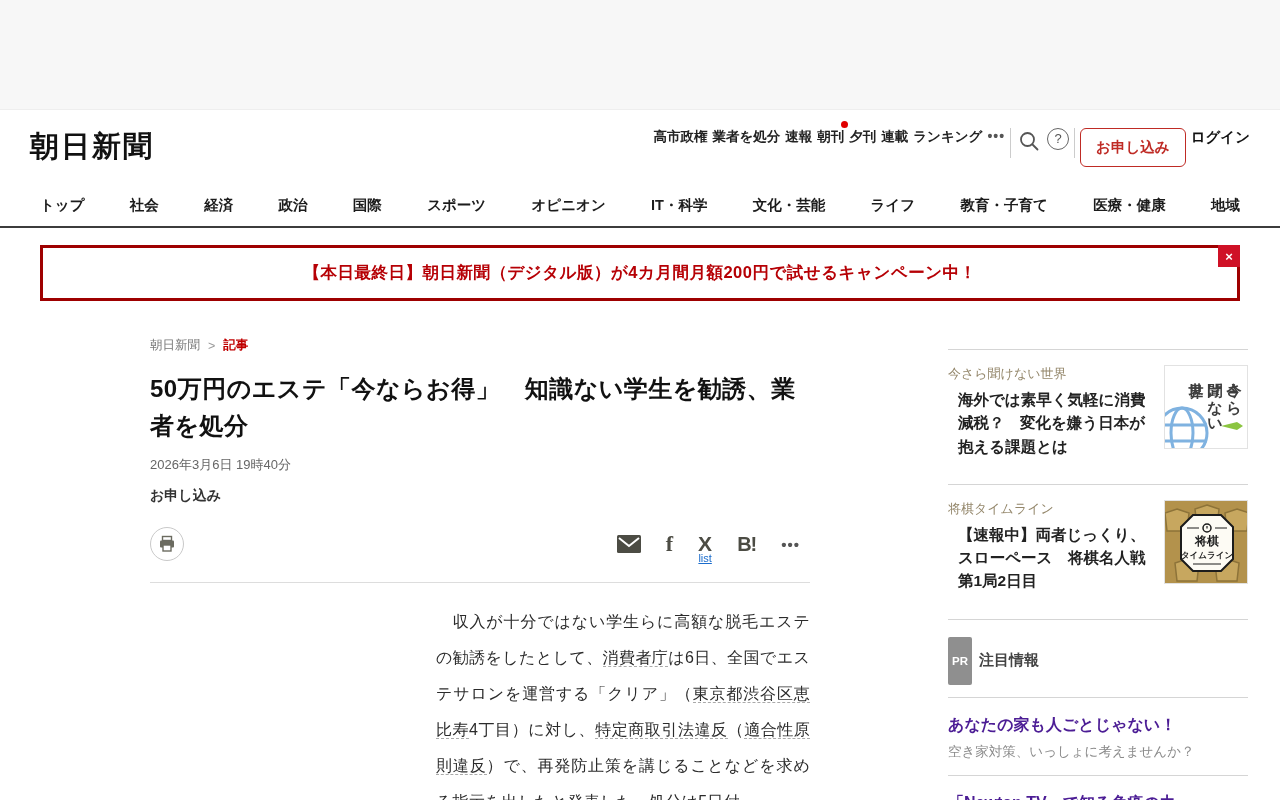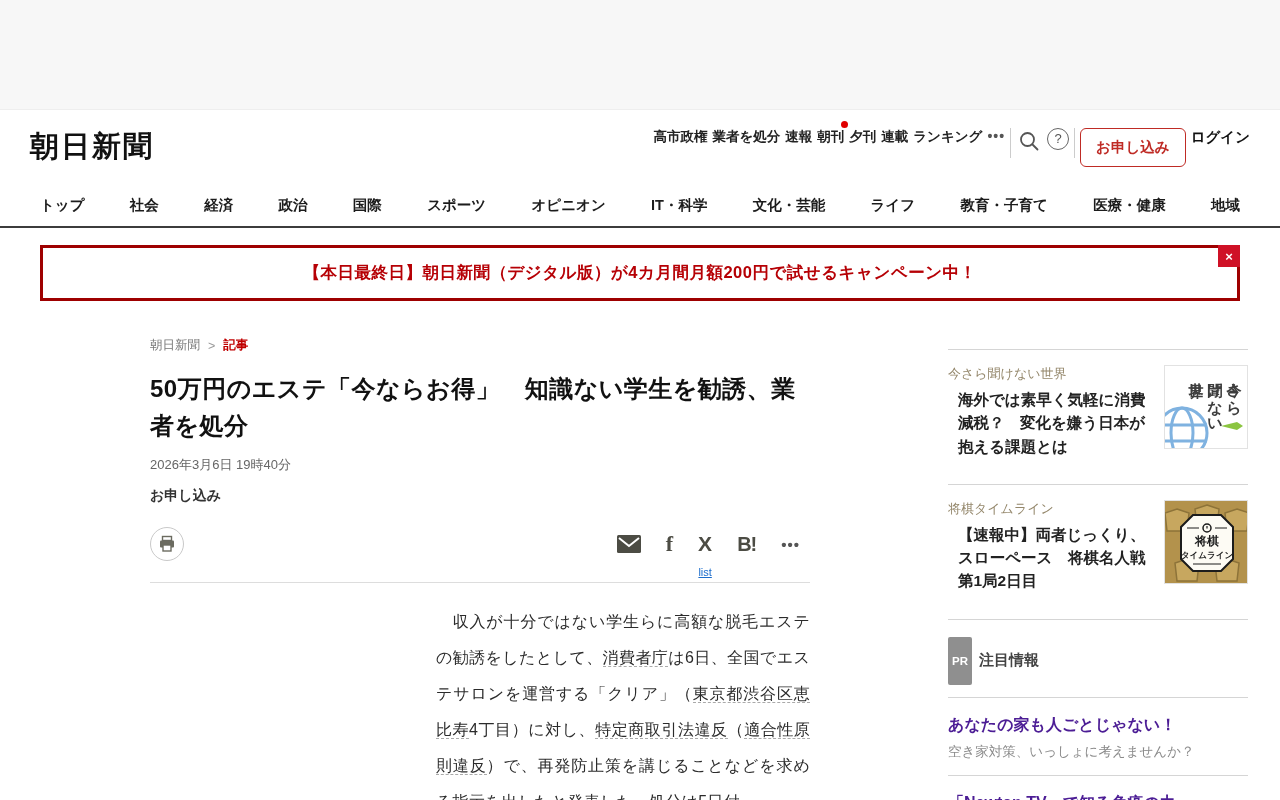--- a/index.html
+++ b/index.html
@@ -54,21 +54,21 @@
   .article-author { margin-top:13px; font-size:14px; font-weight:700; color:#333; }
 
   .share-row { margin-top:22px; display:flex; align-items:center; }
   .print-btn { width:34px; height:34px; border:1px solid #c9c9c9; border-radius:50%; background:#fff;
           display:flex; align-items:center; justify-content:center; cursor:pointer; }
   .share-icons { margin-left:auto; display:flex; align-items:center; gap:25px; padding-right:10px; }
   .share-ic { color:#4c4c44; cursor:pointer; display:flex; align-items:center; justify-content:center; }
   .fb-ic { font-size:22px; font-weight:700; font-family:"Liberation Serif",serif; }
   .x-wrap { position:relative; }
   .x-ic { font-size:21px; font-weight:600; }
-  .list-link { position:absolute; top:34px; left:50%; transform:translateX(-50%); font-size:11px;
+  .list-link { position:absolute; top:20px; left:50%; transform:translateX(-50%); font-size:11px;
           color:#1a6ccc; text-decoration:underline; cursor:pointer; }
   .hatena-ic { font-size:20px; font-weight:800; letter-spacing:-1px; }
   .more-ic { font-size:15px; font-weight:700; letter-spacing:1px; color:#555; }
 
   .article-hr { margin-top:21px; border:none; border-top:1px solid #ddd; }
 
   .article-body { margin-top:21px; width:374px; margin-left:auto; font-size:16px; line-height:36px;
           color:#2b2b2b; text-align:justify; letter-spacing:.2px; }
   .body-indent { display:inline-block; width:1em; }
   .body-link { color:#2b2b2b; border-bottom:1.5px dashed #aaa; cursor:pointer; }

